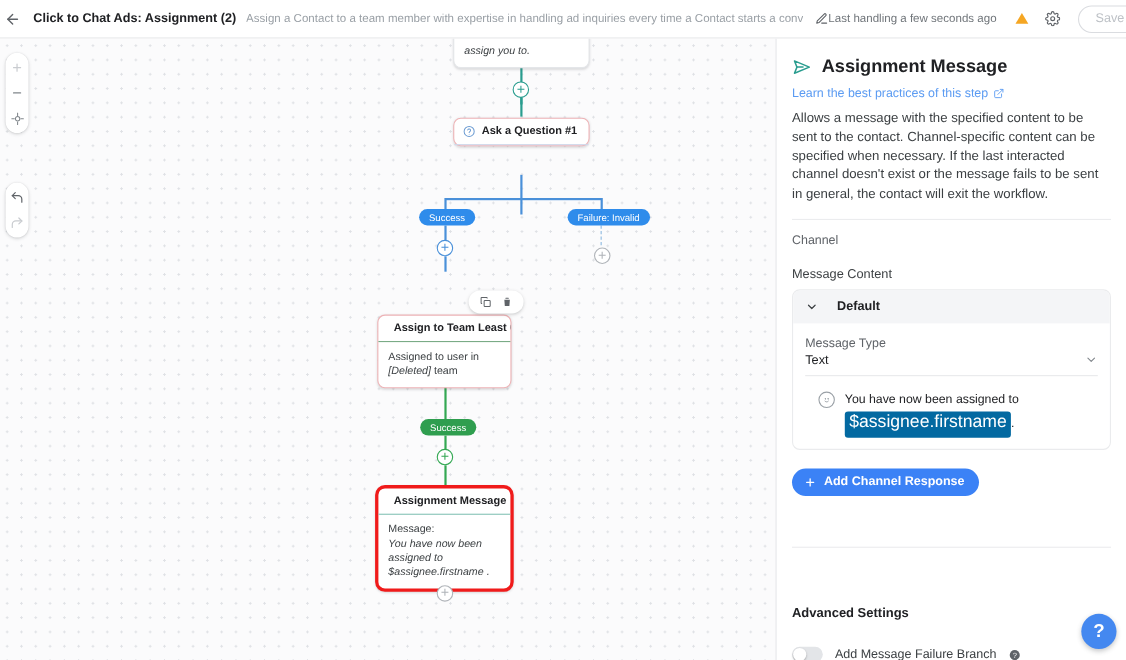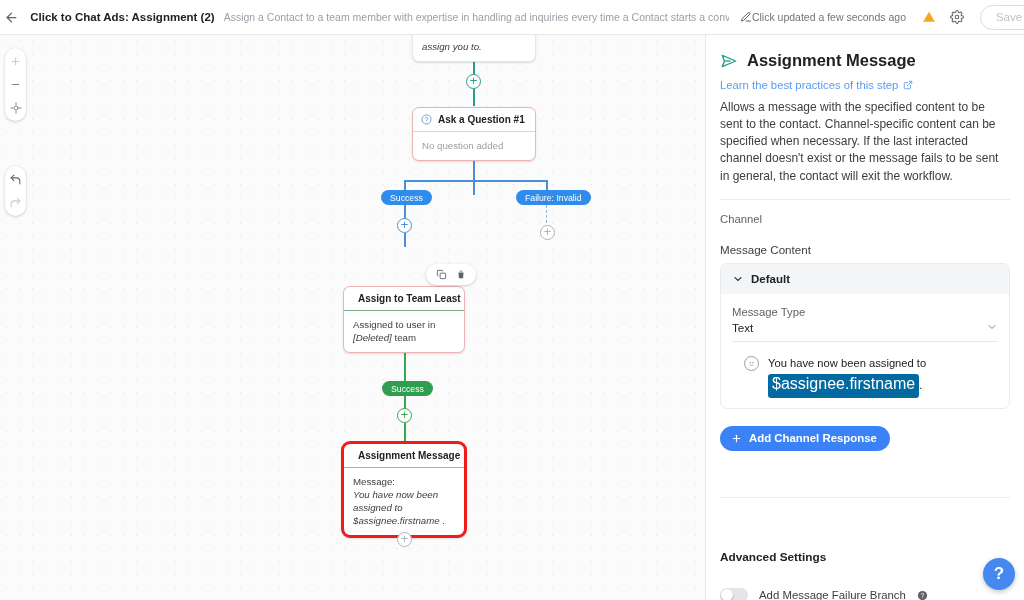--- a/index.html
+++ b/index.html
@@ -189,21 +189,21 @@
 
   .section-label {
     font-size: 11.6px; color: #3c4043; margin-top: 18px; margin-bottom: 7px;
   }
   .card {
     border: 1px solid #eaebed; border-radius: 7px; overflow: hidden;
     background: #fff;
   }
   .card-hd {
     background: #f4f5f7; height: 30px; display: flex; align-items: center;
-    gap: 7px; padding: 0 11px; cursor: pointer;
+    gap: 17px; padding: 0 11px; cursor: pointer;
   }
   .card-hd-title { font-size: 11.5px; font-weight: bold; color: #202124; }
   .card-bd { padding: 10px 11px 12px 11px; }
   .mtype-row {
     display: flex; align-items: center; justify-content: space-between;
     border-bottom: 1px solid #e8e9eb; padding: 1px 0 7px 0;
     margin-top: 2px; cursor: pointer;
   }
   .msg-row {
     display: flex; align-items: flex-start; gap: 9px; margin-top: 13px;
@@ -273,21 +273,21 @@
     </div>
     <div class="wf-title">Click to Chat Ads: Assignment (2)</div>
     <div class="wf-desc">Assign a Contact to a team member with expertise in handling ad inquiries every time a Contact starts a conversation from a Click to Chat ad</div>
     <div class="edit-pencil">
       <svg width="12" height="12" viewBox="0 0 24 24" fill="none" stroke="currentColor" stroke-width="2" stroke-linecap="round" stroke-linejoin="round">
         <path d="M12 20h9"></path>
           <path d="M16.5 3.5a2.12 2.12 0 0 1 3 3L7 19l-4 1 1-4Z"></path>
       </svg>
     </div>
     <div class="top-right">
-      <div class="last-updated">Click updated a few seconds ago</div>
+      <div class="last-updated">Last handling a few seconds ago</div>
       <div class="warn-icon">
         <svg width="14" height="14" viewBox="0 0 24 24" fill="#f5a623">
           <path d="M12 3 L22 20 L2 20 Z"></path>
         </svg>
       </div>
       <div class="gear-icon">
         <svg width="14" height="14" viewBox="0 0 24 24" fill="none" stroke="currentColor" stroke-width="1.8">
           <circle cx="12" cy="12" r="3"></circle>
           <path d="M19.4 15a1.65 1.65 0 0 0 .33 1.82l.06.06a2 2 0 1 1-2.83 2.83l-.06-.06a1.65 1.65 0 0 0-1.82-.33 1.65 1.65 0 0 0-1 1.51V21a2 2 0 1 1-4 0v-.09a1.65 1.65 0 0 0-1.08-1.51 1.65 1.65 0 0 0-1.82.33l-.06.06a2 2 0 1 1-2.83-2.83l.06-.06a1.65 1.65 0 0 0 .33-1.82 1.65 1.65 0 0 0-1.51-1H3a2 2 0 1 1 0-4h.09A1.65 1.65 0 0 0 4.6 9a1.65 1.65 0 0 0-.33-1.82l-.06-.06a2 2 0 1 1 2.83-2.83l.06.06a1.65 1.65 0 0 0 1.82.33H9a1.65 1.65 0 0 0 1-1.51V3a2 2 0 1 1 4 0v.09a1.65 1.65 0 0 0 1 1.51 1.65 1.65 0 0 0 1.82-.33l.06-.06a2 2 0 1 1 2.83 2.83l-.06.06a1.65 1.65 0 0 0-.33 1.82V9a1.65 1.65 0 0 0 1.51 1H21a2 2 0 1 1 0 4h-.09a1.65 1.65 0 0 0-1.51 1Z"></path>
         </svg>
@@ -349,23 +349,20 @@
     </div>
 
     <div class="node node-pink" style="left:412px; top:72px; width:124px;">
       <div class="node-hd">
         <svg width="11" height="11" viewBox="0 0 24 24" fill="none" stroke="#6b9bd2" stroke-width="2">
           <circle cx="12" cy="12" r="10"></circle>
           <path d="M9.2 9a2.9 2.9 0 0 1 5.6 1c0 2-2.8 2.3-2.8 4" stroke-linecap="round"></path>
           <circle cx="12" cy="17.6" r="0.9" fill="#6b9bd2" stroke="none"></circle>
         </svg>
         <span>Ask a Question #1</span>
-      </div>
-      <div class="node-bd">
-        <span class="muted">No question added</span>
       </div>
     </div>
 
     <div class="ln ln-v c-blue" style="left:473px; top:124px; height:36px;"></div>
     <div class="ln ln-h c-blue" style="left:405px; top:145px; width:142px;"></div>
     <div class="ln ln-v c-blue" style="left:404px; top:145px; height:17px;"></div>
     <div class="ln ln-v c-blue" style="left:546px; top:145px; height:17px;"></div>
 
     <div class="pill pill-blue" style="left:381px; top:155px;">Success</div>
 

